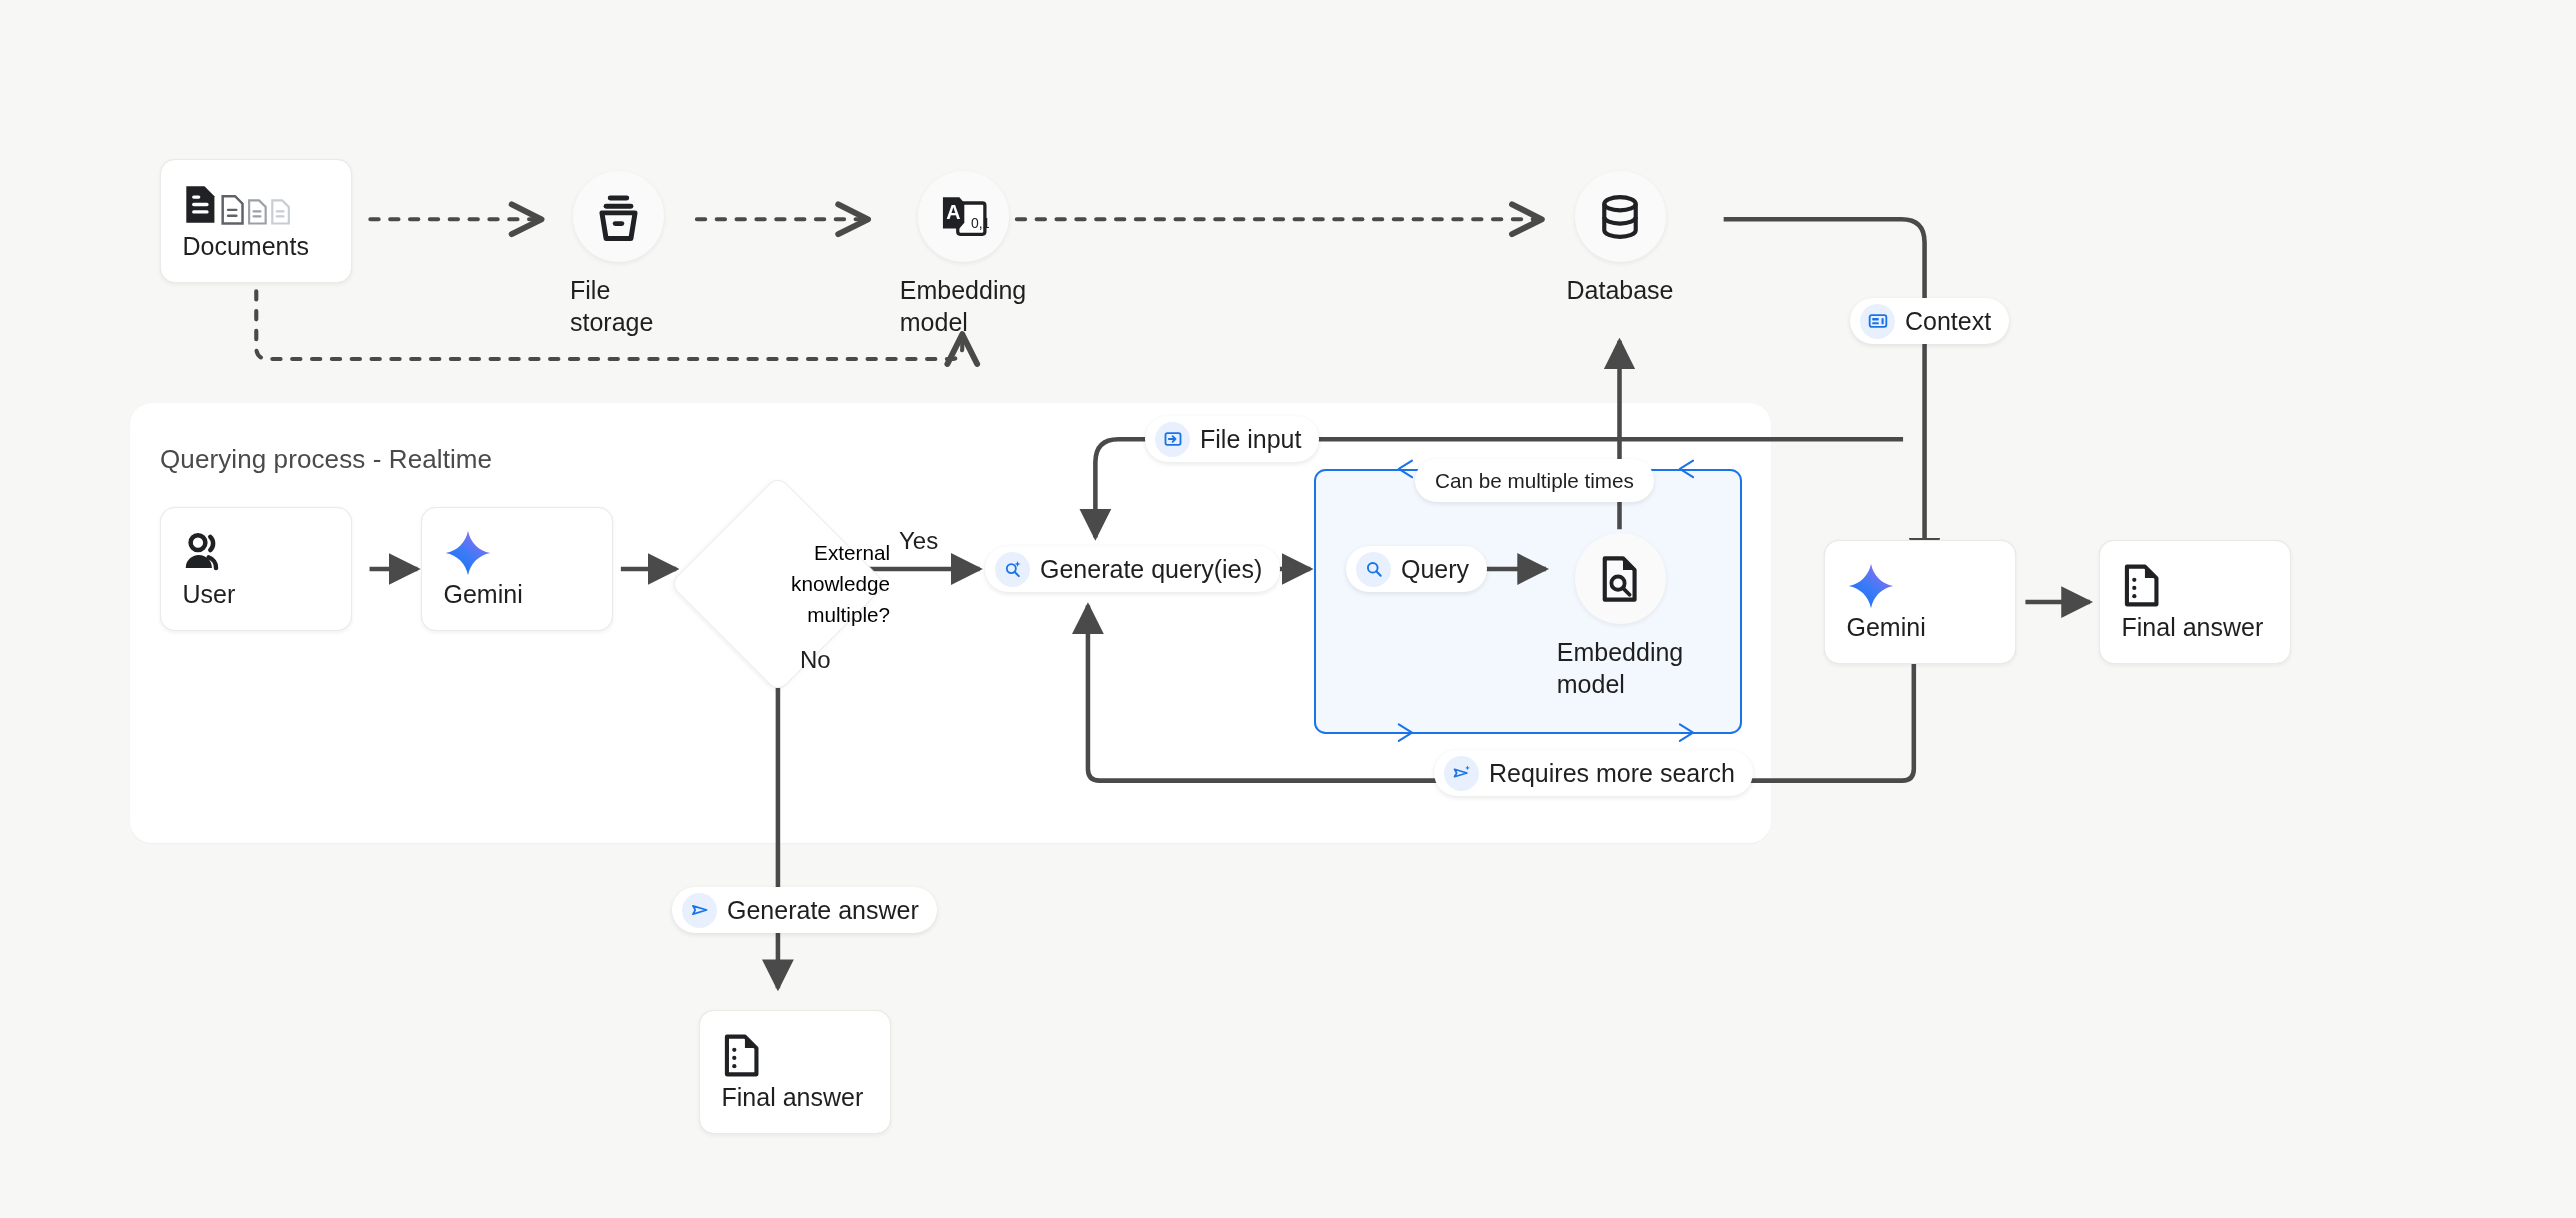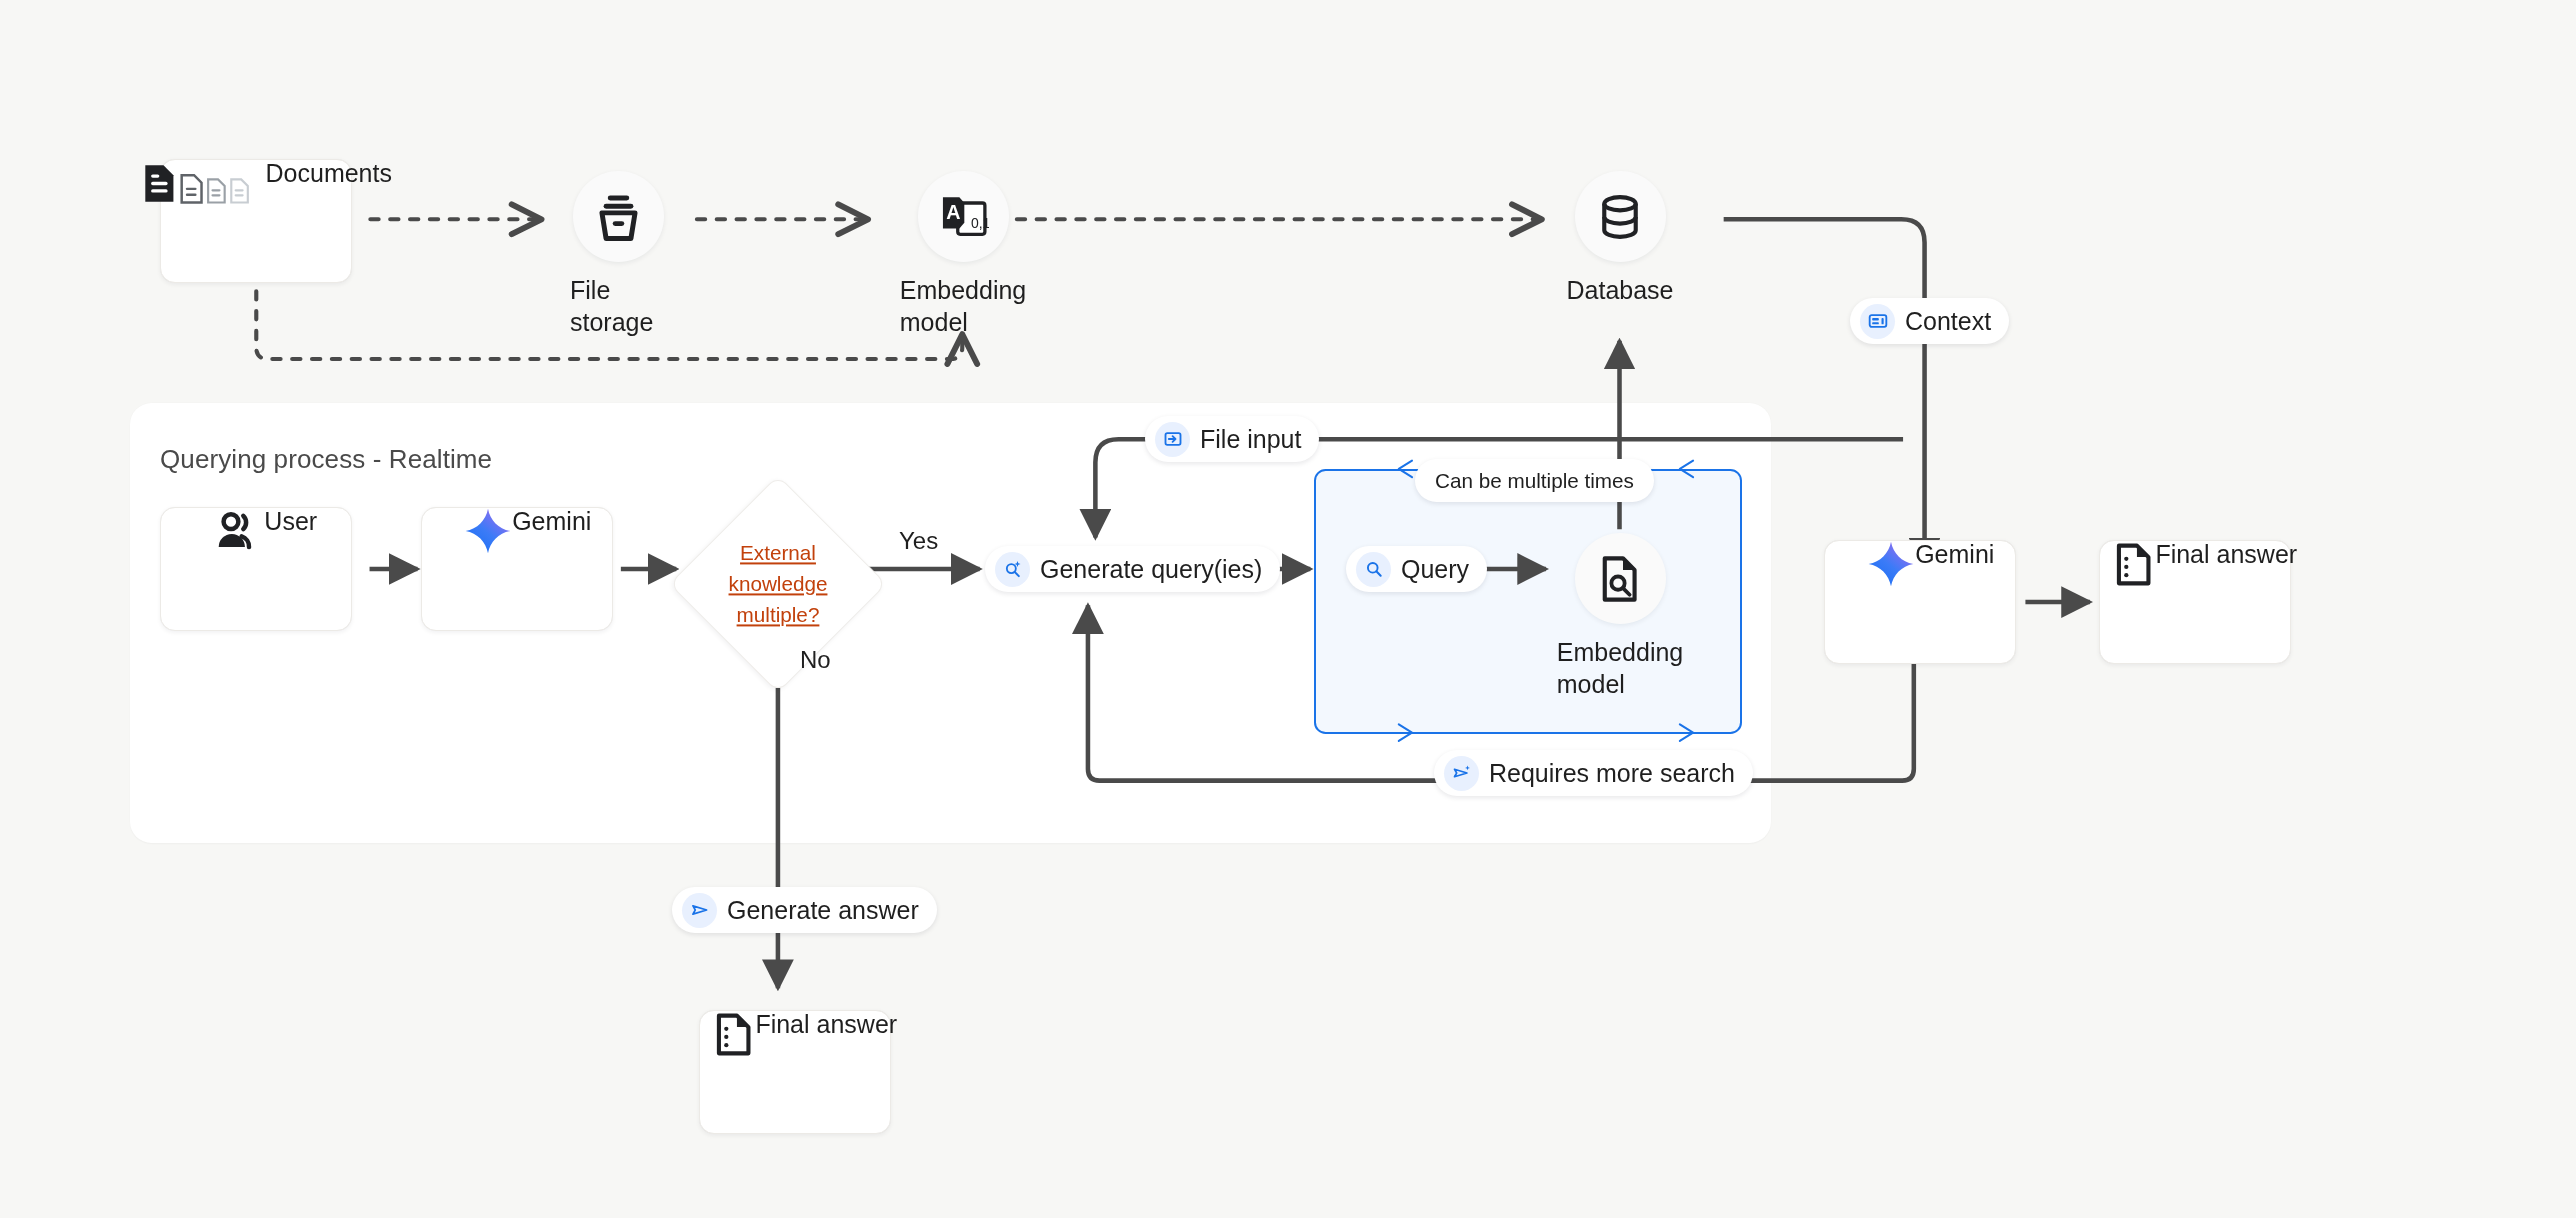--- a/index.html
+++ b/index.html
@@ -33,21 +33,21 @@
   #panel-indexing .panel-title{left:30px;top:41px;}
   #panel-querying .panel-title{left:30px;top:41px;}
 
   
   .card{
     position:absolute;
     background:#ffffff;
     border:0.8px solid #eceae6;
     border-radius:15px;
     box-shadow:0 1.7px 4.1px rgba(16,24,40,.055), 0 0 0.8px rgba(16,24,40,.05);
-    display:flex;flex-direction:row;
+    display:flex;flex-direction:column;
     justify-content:center;
     padding-left:21.5px;
     box-sizing:border-box;
   }
   .card .ico{height:46px;display:flex;align-items:center;margin-bottom:5px;}
   .card .lbl{font-size:25px;color:#1f1f1f;white-space:nowrap;line-height:1.1;}
 
   
   .circ-node{position:absolute;display:flex;flex-direction:column;align-items:center;}
   .circ{
@@ -91,21 +91,21 @@
     position:absolute;inset:0;
     background:#fff;
     border:0.8px solid #efedea;
     border-radius:11.6px;
     transform:rotate(45deg);
     box-shadow:0 1.7px 5px rgba(16,24,40,.06);
   }
   #decision .dtxt{
     position:absolute;left:-35px;right:-35px;top:50%;
     transform:translateY(-50%);
-    text-align:center;font-size:20.7px;color:#c2410c;line-height:1.5;text-decoration:underline;
+    text-align:right;font-size:20.7px;color:#000000;line-height:1.5;
   }
 
   
   #blue-region{
     position:absolute;left:1314px;top:469px;width:428px;height:265px;
     background:#f3f8fe;
     border:2.1px solid #1a73e8;
     border-radius:11.6px;
     box-sizing:border-box;
   }

